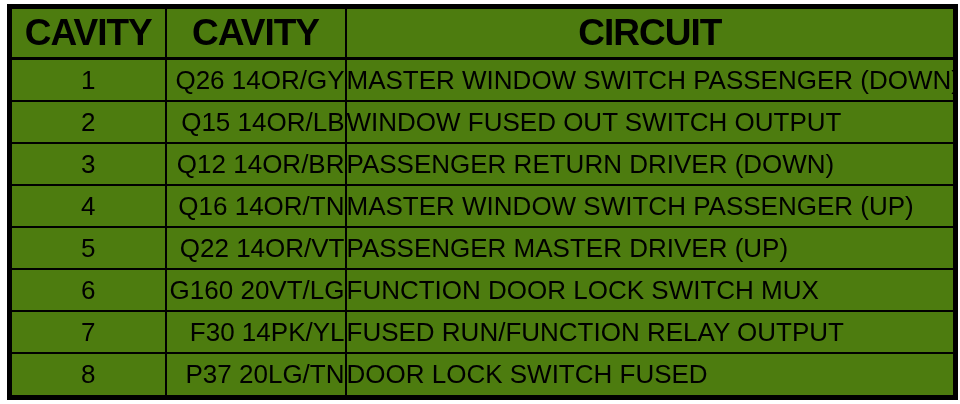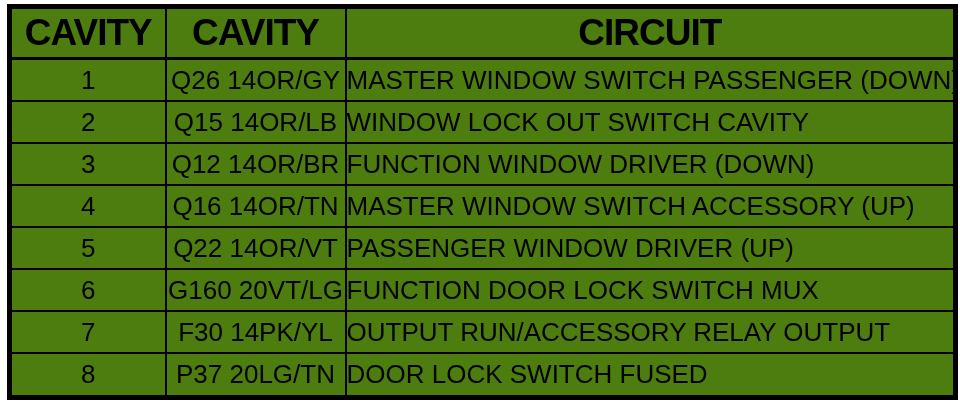--- a/index.html
+++ b/index.html
@@ -54,21 +54,21 @@
     font-weight: normal;
     vertical-align: middle;
     padding: 0;
     white-space: nowrap;
     overflow: hidden;
   }
   col.col-cavity   { width: 156px; }
   col.col-circuit  { width: 180px; }
   col.col-function { width: 610px; }
   td.cavity-cell   { text-align: center; }
-  td.circuit-cell  { text-align: center; padding-left: 8px; }
+  td.circuit-cell  { text-align: right; padding-left: 8px; }
   td.function-cell { text-align: left; padding-left: 6px; }
 </style>
 </head>
 <body>
 
 <div class="table-wrap">
   <table class="pinout">
     <colgroup>
       <col class="col-cavity">
       <col class="col-circuit">
@@ -83,46 +83,46 @@
     </thead>
     <tbody>
       <tr>
         <td class="cavity-cell">1</td>
         <td class="circuit-cell">Q26 14OR/GY</td>
         <td class="function-cell">MASTER WINDOW SWITCH PASSENGER (DOWN)</td>
       </tr>
       <tr>
         <td class="cavity-cell">2</td>
         <td class="circuit-cell">Q15 14OR/LB</td>
-        <td class="function-cell">WINDOW LOCK OUT SWITCH CAVITY</td>
+        <td class="function-cell">WINDOW FUSED OUT SWITCH OUTPUT</td>
       </tr>
       <tr>
         <td class="cavity-cell">3</td>
         <td class="circuit-cell">Q12 14OR/BR</td>
-        <td class="function-cell">FUNCTION WINDOW DRIVER (DOWN)</td>
+        <td class="function-cell">PASSENGER RETURN DRIVER (DOWN)</td>
       </tr>
       <tr>
         <td class="cavity-cell">4</td>
         <td class="circuit-cell">Q16 14OR/TN</td>
-        <td class="function-cell">MASTER WINDOW SWITCH ACCESSORY (UP)</td>
+        <td class="function-cell">MASTER WINDOW SWITCH PASSENGER (UP)</td>
       </tr>
       <tr>
         <td class="cavity-cell">5</td>
         <td class="circuit-cell">Q22 14OR/VT</td>
-        <td class="function-cell">PASSENGER WINDOW DRIVER (UP)</td>
+        <td class="function-cell">PASSENGER MASTER DRIVER (UP)</td>
       </tr>
       <tr>
         <td class="cavity-cell">6</td>
         <td class="circuit-cell">G160 20VT/LG</td>
         <td class="function-cell">FUNCTION DOOR LOCK SWITCH MUX</td>
       </tr>
       <tr>
         <td class="cavity-cell">7</td>
         <td class="circuit-cell">F30 14PK/YL</td>
-        <td class="function-cell">OUTPUT RUN/ACCESSORY RELAY OUTPUT</td>
+        <td class="function-cell">FUSED RUN/FUNCTION RELAY OUTPUT</td>
       </tr>
       <tr>
         <td class="cavity-cell">8</td>
         <td class="circuit-cell">P37 20LG/TN</td>
         <td class="function-cell">DOOR LOCK SWITCH FUSED</td>
       </tr>
     </tbody>
   </table>
 </div>
 

